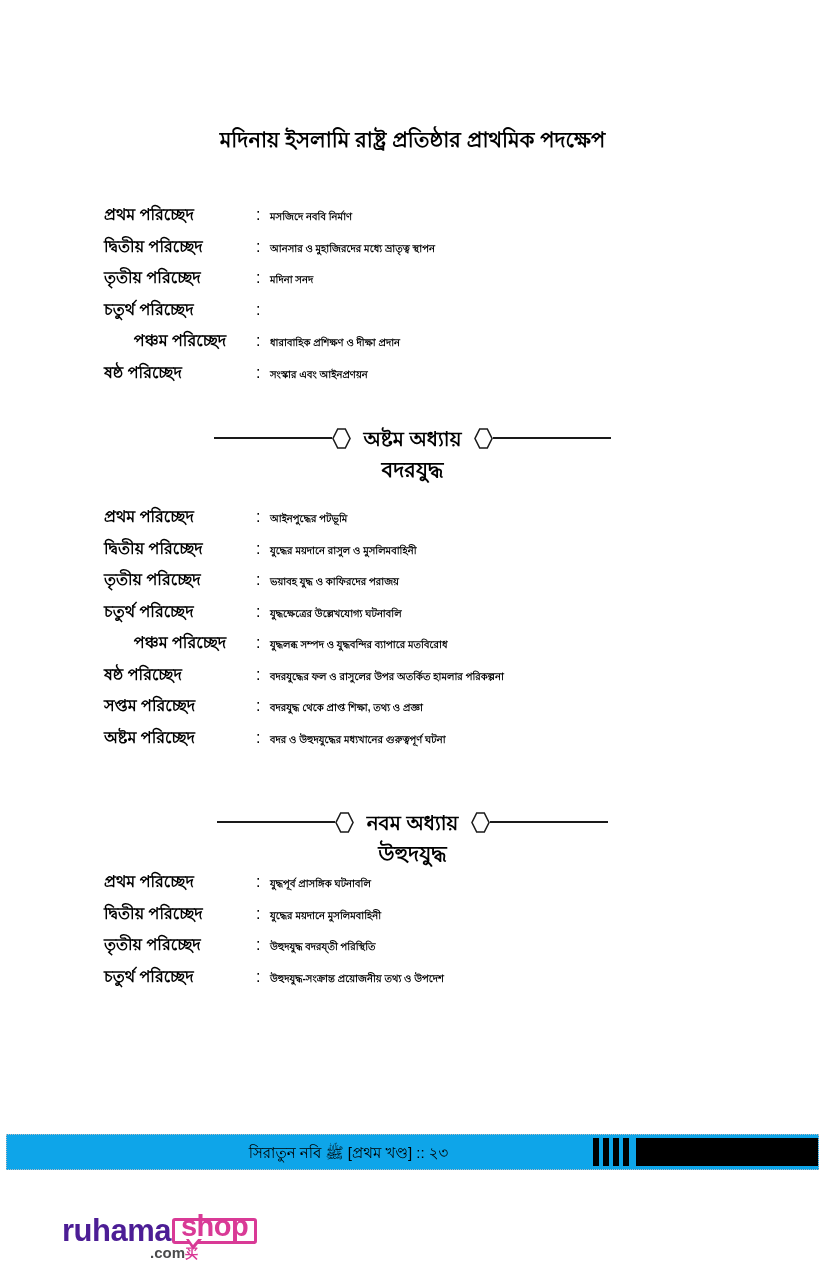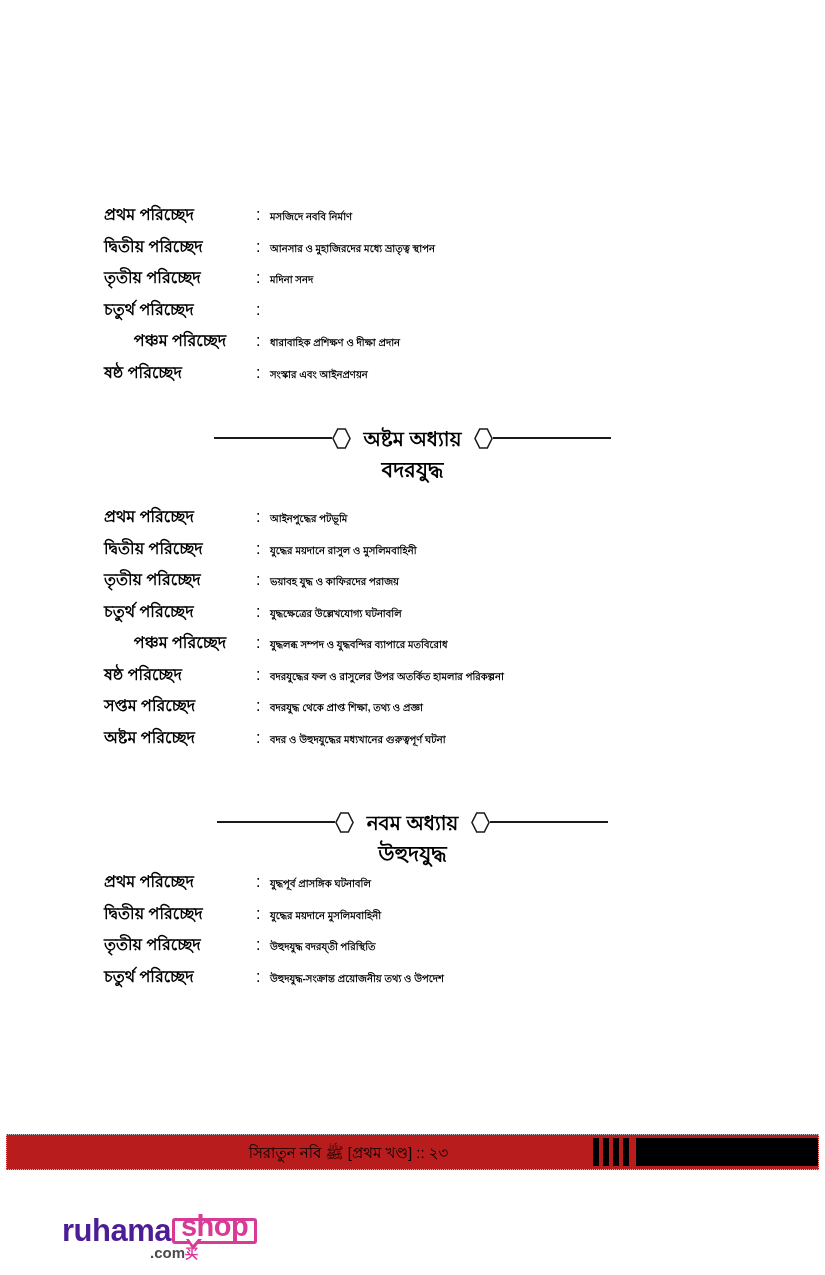--- a/index.html
+++ b/index.html
@@ -95,21 +95,21 @@
     white-space: nowrap;
   }
 
   
   .footer-bar {
     position: absolute;
     left: 6px;
     right: 6px;
     top: 1134px;
     height: 36px;
-    background: #b91c1c;
+    background: #0ea5e9;
     border: 1px dotted #b9bcc0;
     box-sizing: border-box;
     display: flex;
     align-items: center;
   }
   .footer-text {
     position: absolute;
     left: 0;
     right: 0;
     text-align: center;
@@ -207,20 +207,21 @@
     color: #d93a96;
     font-size: 13px;
   }
 </style>
 </head>
 <body>
 
 <div class="page">
 
   <div class="chapter" style="top:122px;">
+    <div class="chapter-title">মদিনায় ইসলামি রাষ্ট্র প্রতিষ্ঠার প্রাথমিক পদক্ষেপ</div>
   </div>
 
   <div class="sections" style="top:202px;">
     <div class="section-row">
       <span class="sec-label">প্রথম পরিচ্ছেদ</span>
       <span class="sec-colon">:</span>
       <span class="sec-text">মসজিদে নববি নির্মাণ</span>
     </div>
     <div class="section-row">
       <span class="sec-label">দ্বিতীয় পরিচ্ছেদ</span>

